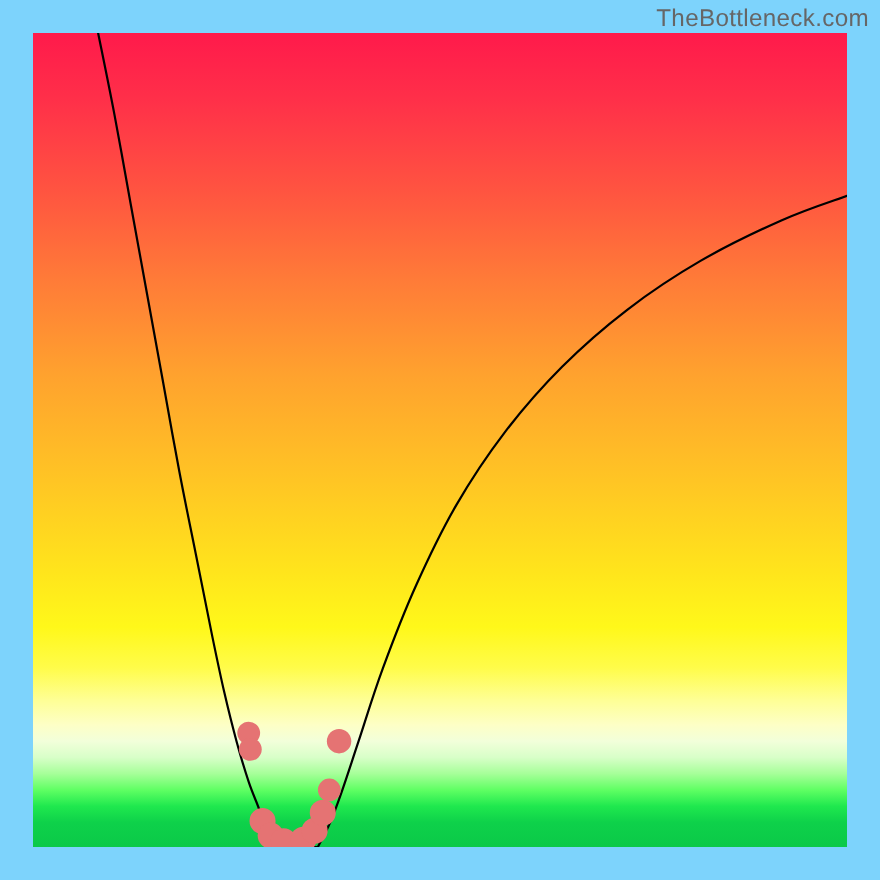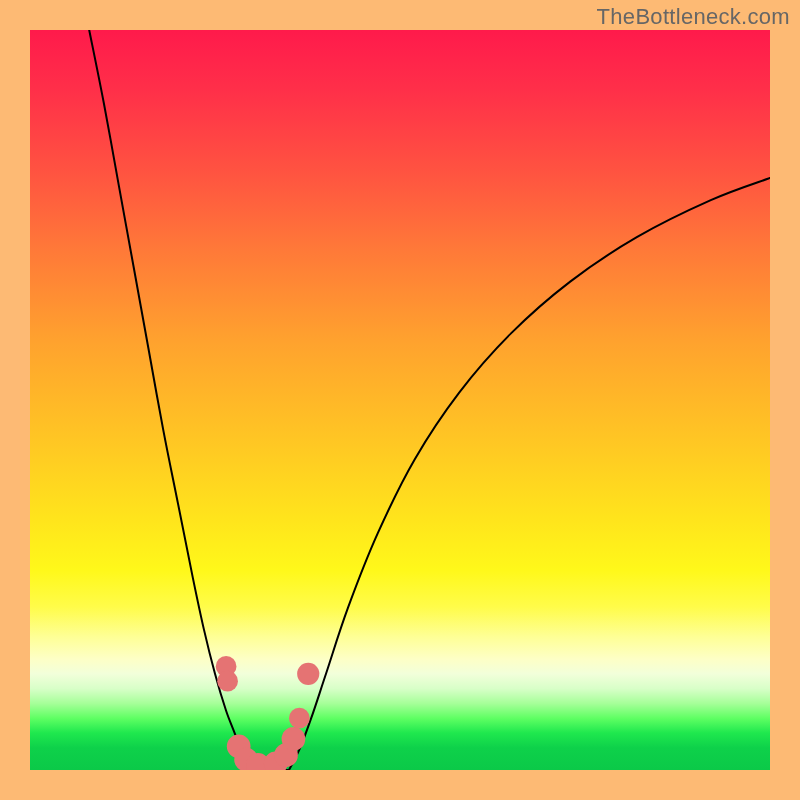--- a/index.html
+++ b/index.html
@@ -10,21 +10,21 @@
     background: #000;
     overflow: hidden;
     font-family: Arial, Helvetica, sans-serif;
   }
   .frame {
     position: absolute;
     left: 0;
     top: 0;
     width: 800px;
     height: 800px;
-    background: #fdba74;
+    background: #7dd3fc;
   }
   .watermark {
     position: absolute;
     top: 4px;
     right: 10px;
     color: #666;
     font-size: 22px;
     font-weight: 500;
     letter-spacing: 0.3px;
   }

